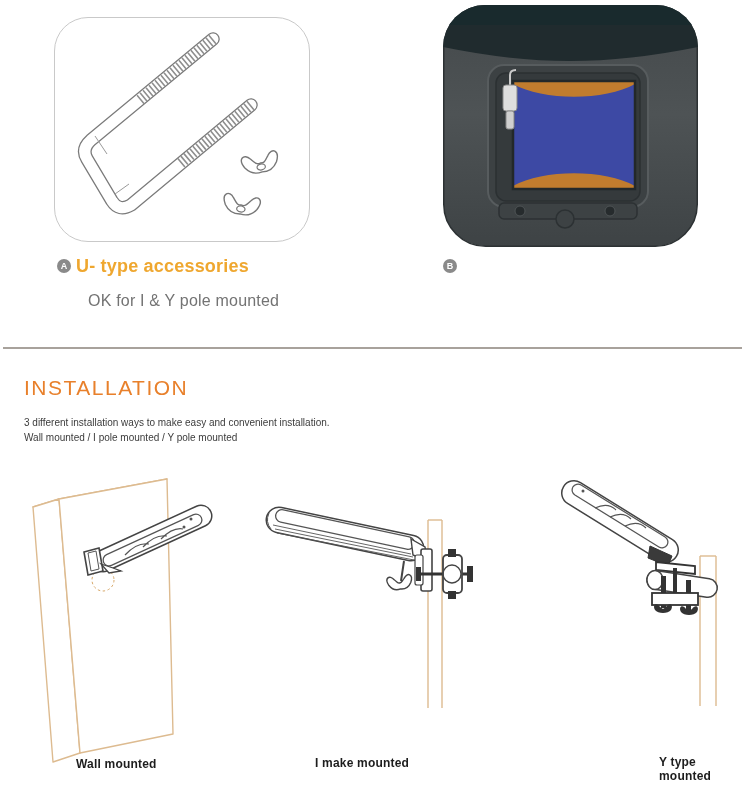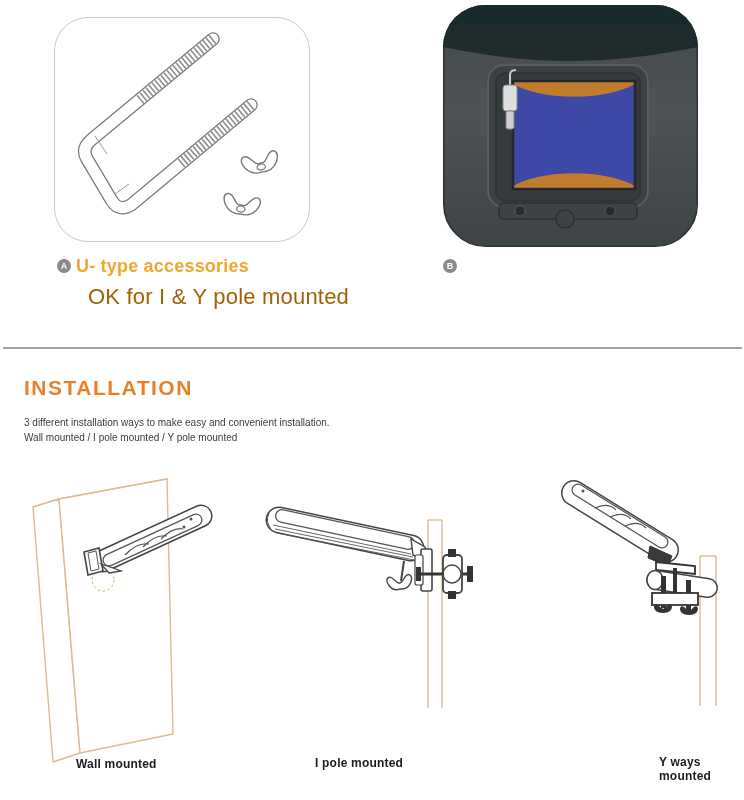--- a/index.html
+++ b/index.html
@@ -21,28 +21,28 @@
     background:var(--badge_gray,#8a8a8a);color:#fff;
     font-size:9px;font-weight:bold;line-height:14px;text-align:center;
     margin-top:3px;flex:0 0 14px;
   }
   .cap-title{
     color:var(--accent_orange,#EFA72F);font-size:18px;font-weight:bold;
     margin-left:5px;letter-spacing:.2px;
   }
   .cap-a{left:57px;top:256px;}
   .cap-a-sub{
-    left:88px;top:284px;font-size:22px;color:#a16207;letter-spacing:.2px;
+    left:88px;top:292px;font-size:16px;color:#737373;letter-spacing:.2px;
   }
   .cap-b{left:443px;top:256px;}
   
   .divider{left:3px;top:347px;width:739px;height:2px;background:#a8a29c;}
   
   .inst-heading{
-    left:24px;top:376px;font-size:21px;font-weight:bold;letter-spacing:1.5px;
+    left:24px;top:376px;font-size:21px;font-weight:normal;letter-spacing:1.5px;
     color:var(--heading_orange,#E8802B);
   }
   .inst-desc{
     left:24px;top:415px;font-size:10px;line-height:15px;color:#3c3c3c;
     white-space:pre-line;
   }
   
   .method-label{font-size:12px;font-weight:bold;color:#1d1d1d;letter-spacing:.2px;}
   .ml-wall{left:76px;top:757px;text-align:right;}
   .ml-ipole{left:315px;top:756px;}
@@ -224,14 +224,14 @@
     <g transform="translate(143,141)">
       <path d="M-8,-1 C-11,-7 -6,-9 -3,-4 L0,-2 L3,-4 C6,-9 11,-7 8,-1 C5,3 -5,3 -8,-1 Z" fill="#333"></path>
     </g>
     <g transform="translate(169,143)">
       <path d="M-8,-1 C-11,-7 -6,-9 -3,-4 L0,-2 L3,-4 C6,-9 11,-7 8,-1 C5,3 -5,3 -8,-1 Z" fill="#333"></path>
     </g>
   </svg>
 </div>
 
 <div class="abs method-label ml-wall">Wall mounted</div>
-<div class="abs method-label ml-ipole">I pole mounted</div>
-<div class="abs method-label ml-ypole">Y ways mounted</div>
+<div class="abs method-label ml-ipole">I make mounted</div>
+<div class="abs method-label ml-ypole">Y type mounted</div>
 
 </body></html>

